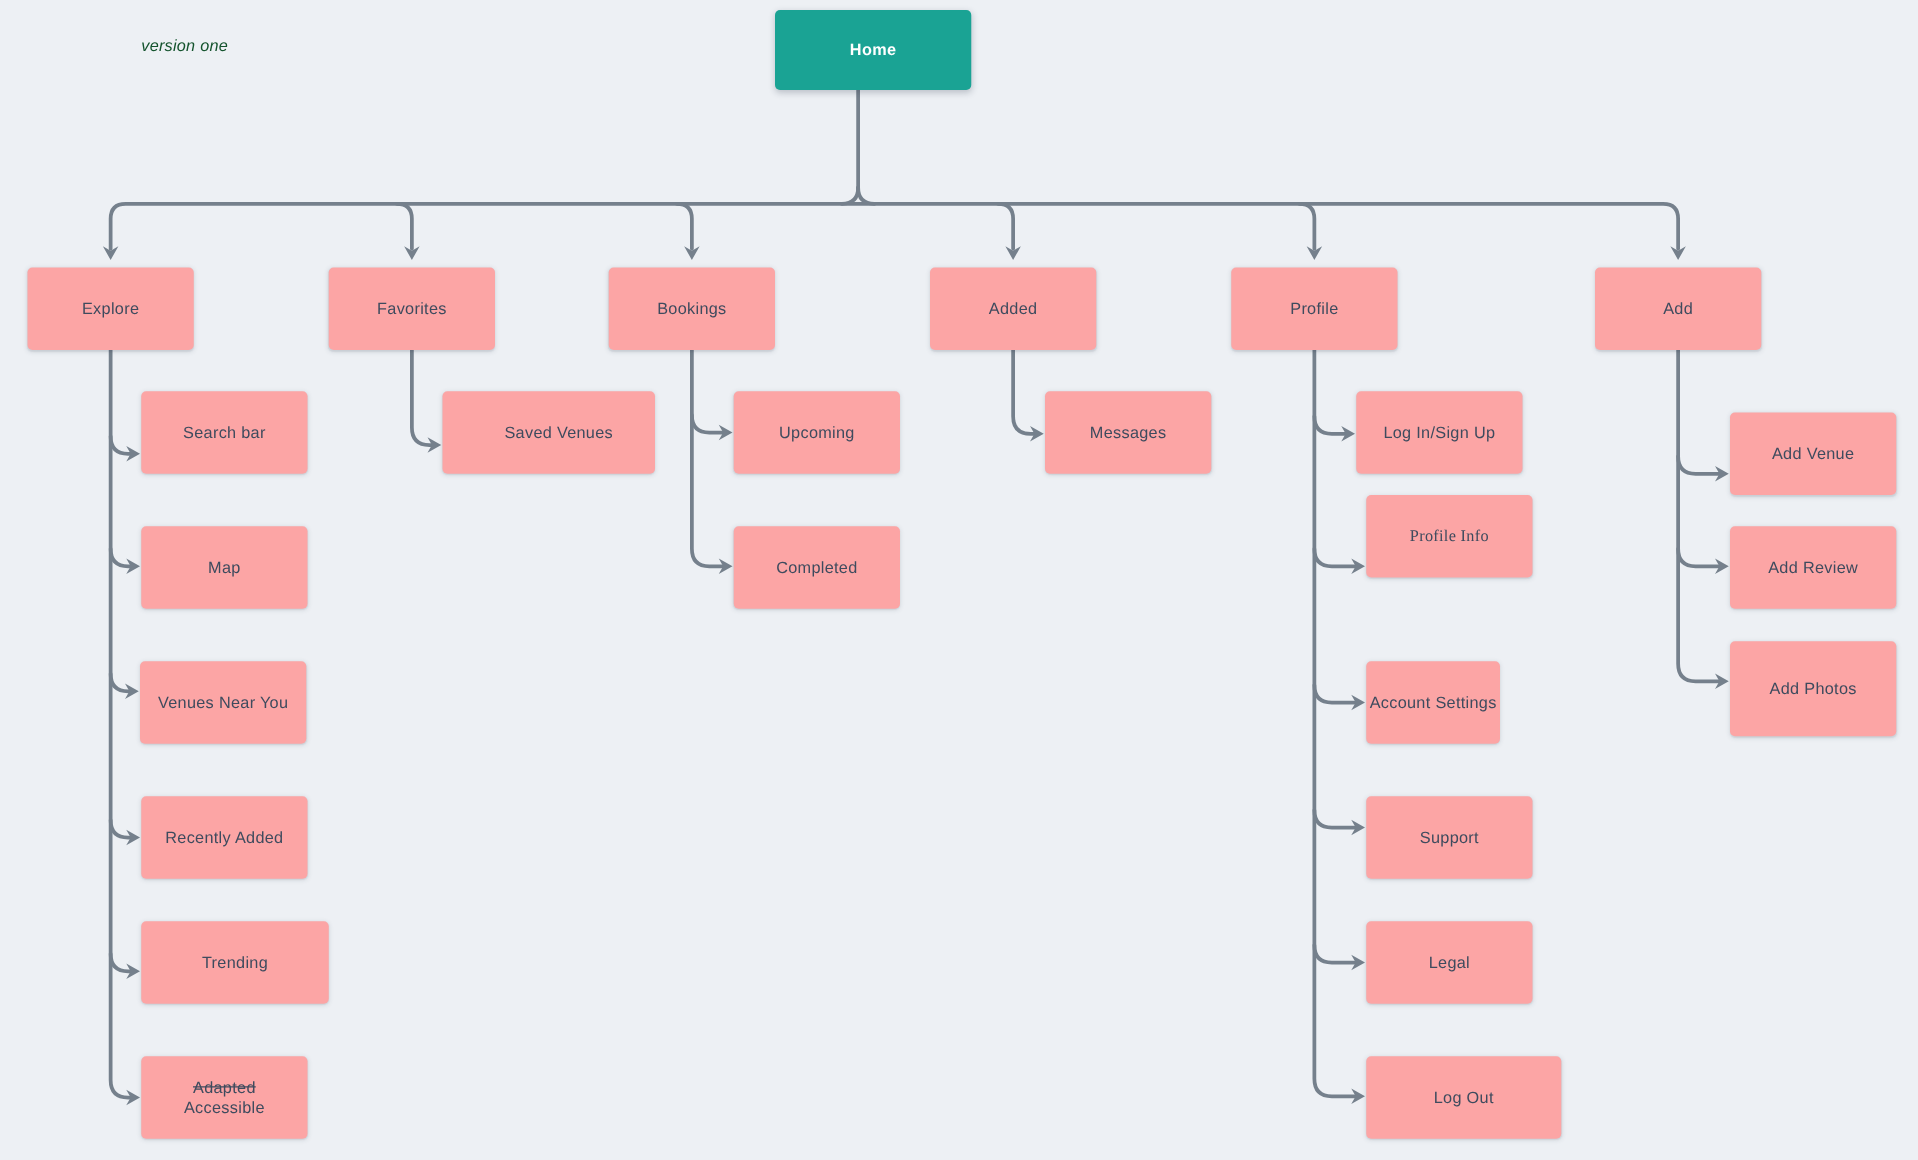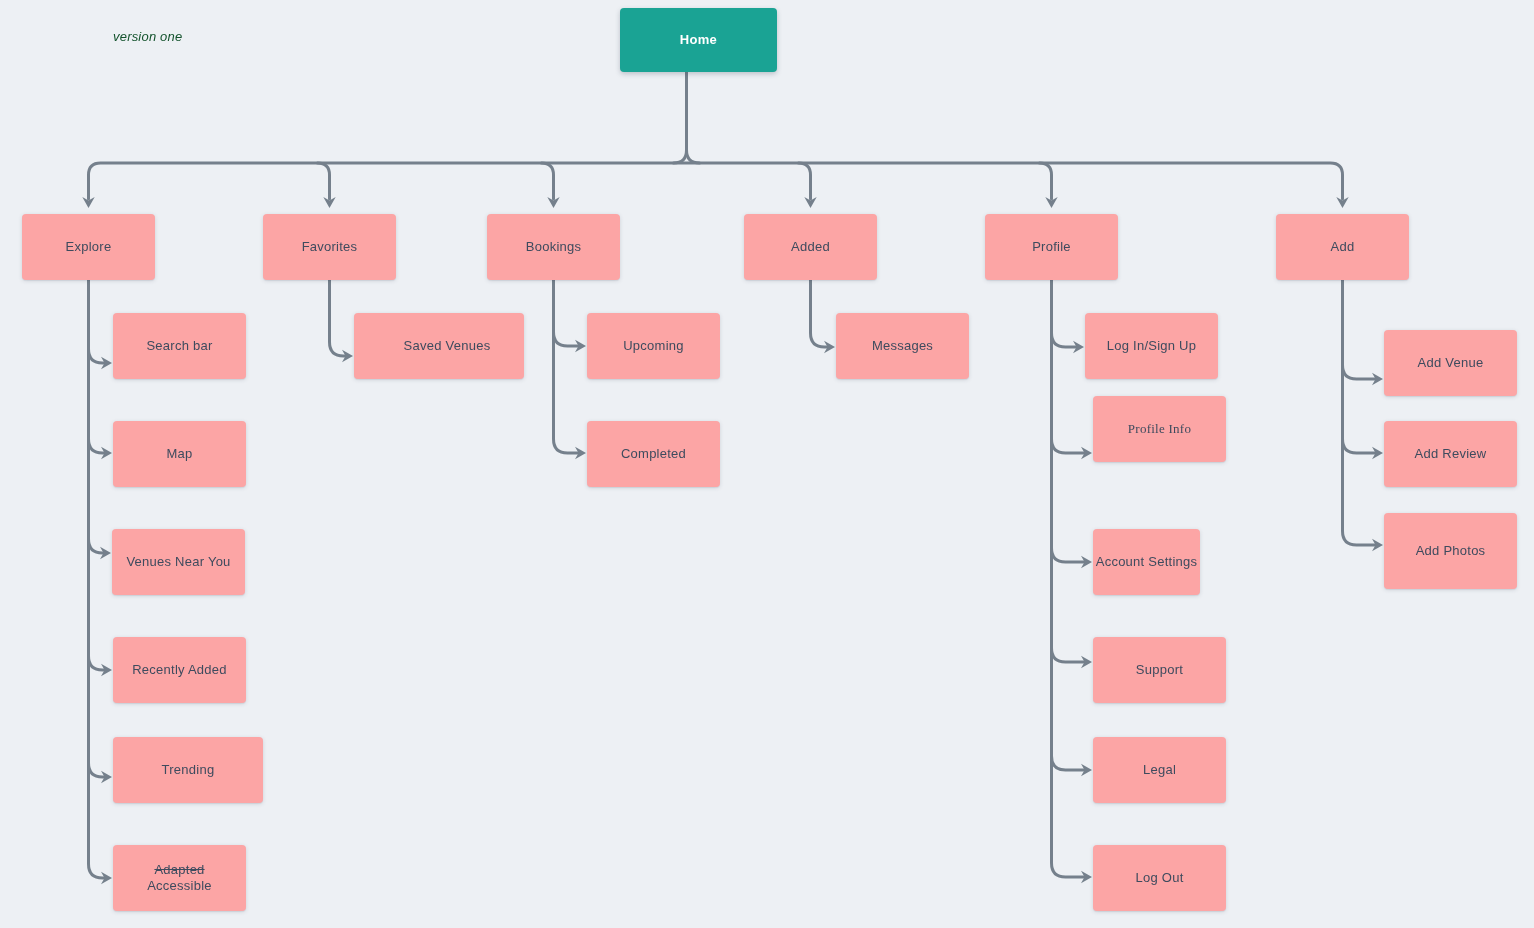--- a/index.html
+++ b/index.html
@@ -182,21 +182,21 @@
       </div>
       <div class="node" style="left: 1093px; top: 529px; width: 107px; height: 66px;">
         <span class="node-label">Account Settings</span>
       </div>
       <div class="node" style="left: 1093px; top: 637px; width: 133px; height: 66px;">
         <span class="node-label">Support</span>
       </div>
       <div class="node" style="left: 1093px; top: 737px; width: 133px; height: 66px;">
         <span class="node-label">Legal</span>
       </div>
-      <div class="node" style="left: 1093px; top: 845px; width: 133px; height: 66px;">
+      <div class="node" style="left: 1093px; top: 845px; width: 156px; height: 66px;">
         <span class="node-label">Log Out</span>
       </div>
       <div class="node" style="left: 1276px; top: 214px; width: 133px; height: 66px;">
         <span class="node-label">Add</span>
       </div>
       <div class="node" style="left: 1384px; top: 330px; width: 133px; height: 66px;">
         <span class="node-label">Add Venue</span>
       </div>
       <div class="node" style="left: 1384px; top: 421px; width: 133px; height: 66px;">
         <span class="node-label">Add Review</span>

